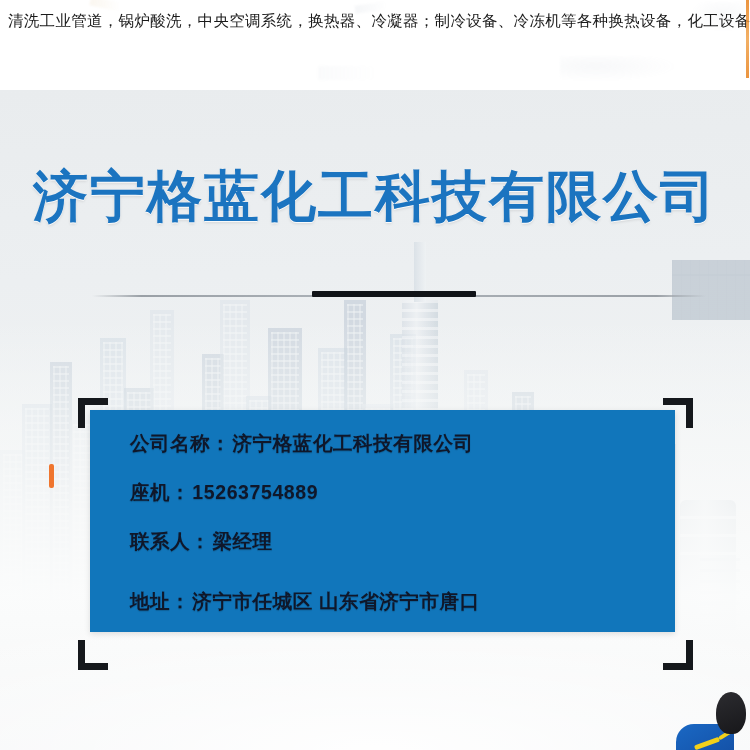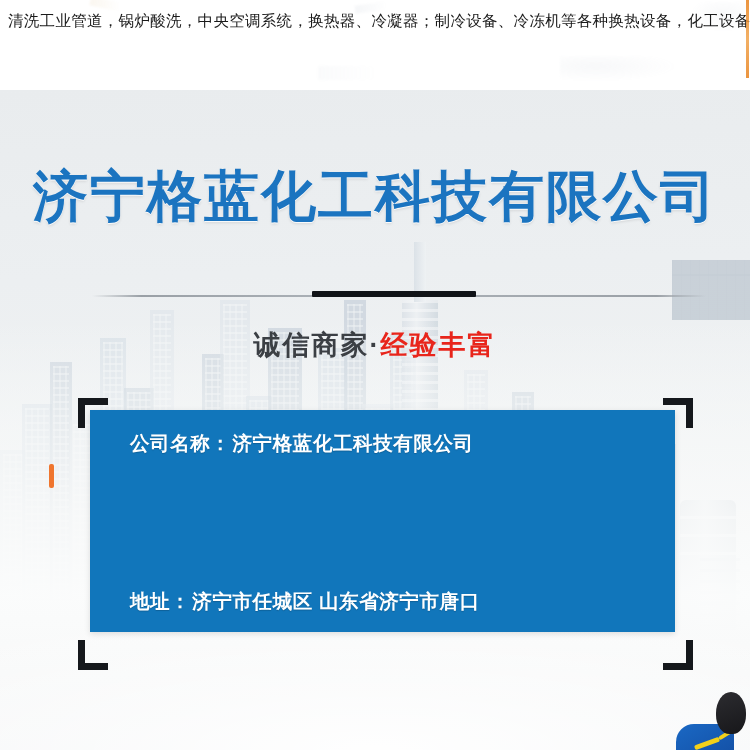--- a/index.html
+++ b/index.html
@@ -138,21 +138,21 @@
   .brk.bl .h{left:0;bottom:0;} .brk.bl .v{left:0;bottom:0;}
   .brk.br{left:663px;top:640px;}
   .brk.br .h{right:0;bottom:0;} .brk.br .v{right:0;bottom:0;}
 
   
   .card{
     position:absolute;left:90px;top:410px;width:585px;height:222px;z-index:6;
     background:#1176bb;box-shadow:0 2px 6px rgba(0,0,0,.12);
   }
   .card-row{
-    position:absolute;left:40px;color:#ffffff;font-size:19.5px;font-weight:bold;
+    position:absolute;left:40px;color:#0f172a;font-size:19.5px;font-weight:bold;
     letter-spacing:.6px;white-space:nowrap;
     text-shadow:0 1px 1px rgba(0,0,0,.18);
   }
   .card-row.r1{top:20px;}
   .card-row.r2{top:69px;}
   .card-row.r3{top:118px;}
   .card-row.r4{top:178px;}
   .card-row .lbl{margin-right:2px;}
 </style>
 </head>
@@ -221,23 +221,20 @@
       <span class="stripe2"></span>
       <span class="head"></span>
     </div>
   </div>
 
   <div class="headline">济宁格蓝化工科技有限公司</div>
 
   <div class="divider"></div>
   <div class="divider-core"></div>
 
-  <div class="subtitle">
-    <span class="grey">诚信商家·</span><span class="red">经验丰富</span>
-  </div>
 
   <div class="brk tl">
       <i class="h"></i>
       <i class="v"></i>
     </div>
   <div class="brk tr">
       <i class="h"></i>
       <i class="v"></i>
     </div>
   <div class="brk bl">
@@ -246,18 +243,24 @@
     </div>
   <div class="brk br">
       <i class="h"></i>
       <i class="v"></i>
     </div>
 
   <div class="card">
     <div class="card-row r1">
       <span class="lbl">公司名称：</span><span>济宁格蓝化工科技有限公司</span>
     </div>
+    <div class="card-row r2">
+      <span class="lbl">座机：</span><span>15263754889</span>
+    </div>
+    <div class="card-row r3">
+      <span class="lbl">联系人：</span><span>梁经理</span>
+    </div>
     <div class="card-row r4">
       <span class="lbl">地址：</span><span>济宁市任城区 山东省济宁市唐口</span>
     </div>
   </div>
 
 </div>
 
 </body></html>

